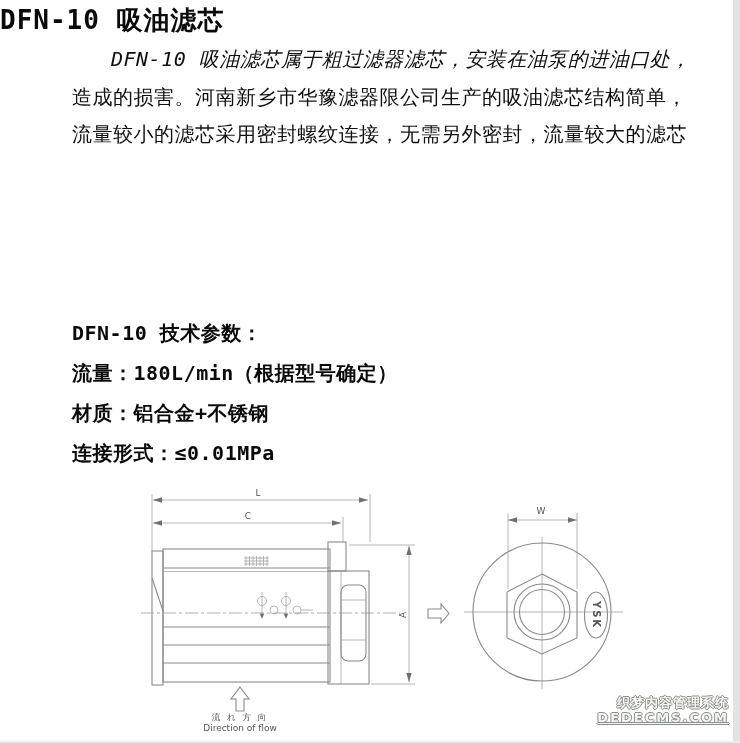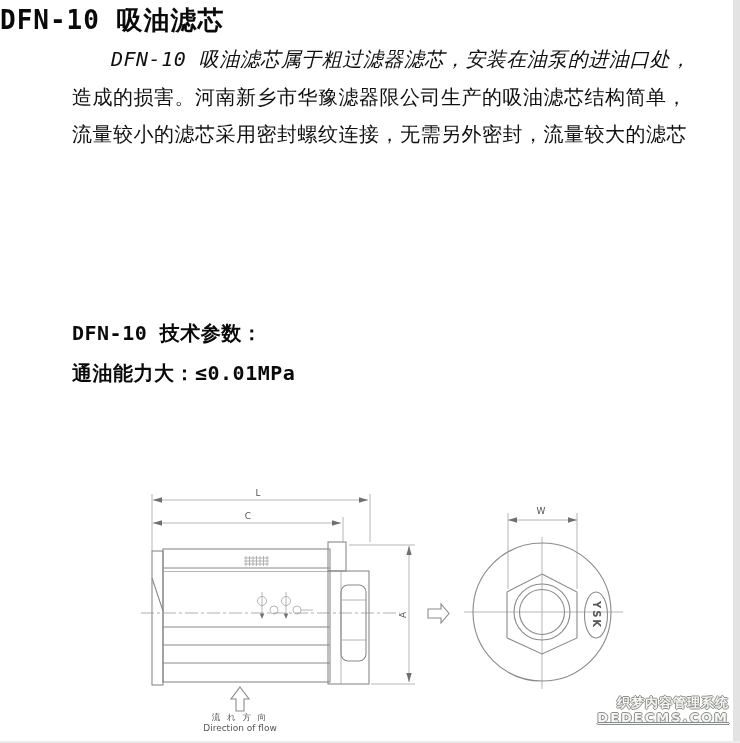--- a/index.html
+++ b/index.html
@@ -48,21 +48,23 @@
 <h1 class="title">DFN-10 吸油滤芯</h1>
 
 <div class="para">
   <div class="line indent">DFN-10 吸油滤芯属于粗过滤器滤芯，安装在油泵的进油口处，</div>
   <div class="line">造成的损害。河南新乡市华豫滤器限公司生产的吸油滤芯结构简单，</div>
   <div class="line">流量较小的滤芯采用密封螺纹连接，无需另外密封，流量较大的滤芯</div>
 </div>
 
 <div class="specs">
   <div class="spec">DFN-10 技术参数：</div>
-  <div class="spec">通油能力大：≤0.01MPa</div>
+  <div class="spec">流量：180L/min（根据型号确定）</div>
+  <div class="spec">材质：铝合金+不锈钢</div>
+  <div class="spec">连接形式：≤0.01MPa</div>
 </div>
 
 <svg class="drawing" viewBox="0 480 740 263" width="740" height="263" xmlns="http://www.w3.org/2000/svg">
 
   <g>
 
     <path class="thin" d="M152,494 V551 M370,494 V542 M343,517 V542 M349,545 H415 M371,684 H415"></path>
 
     <g>
       <line class="thin" x1="153" y1="500" x2="368" y2="500"></line>

